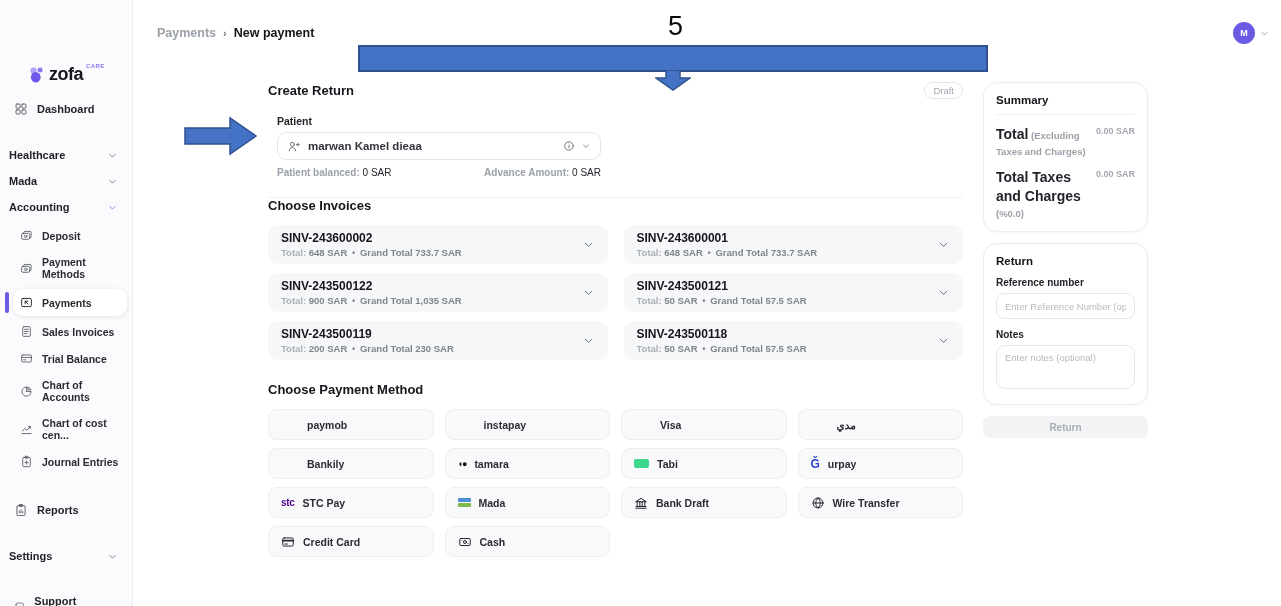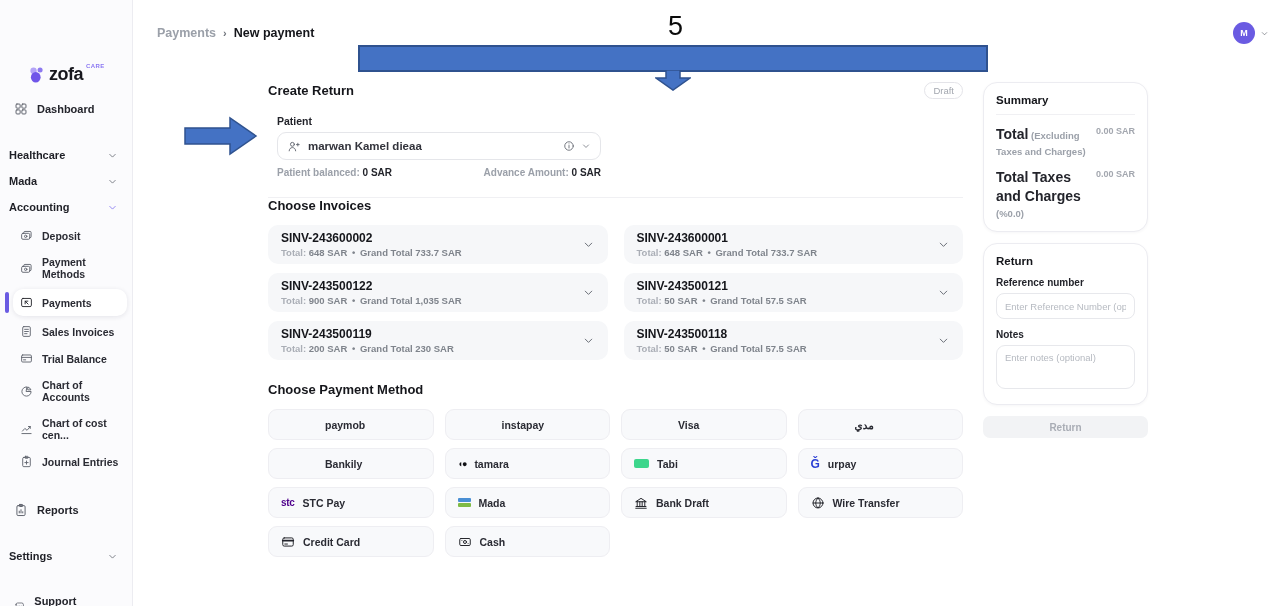--- a/index.html
+++ b/index.html
@@ -44,35 +44,35 @@
   .form-header { display:flex; align-items:center; justify-content:space-between; }
   .section-title { font-size:13px; font-weight:700; color:#15161b; }
   .draft-badge { font-size:9.5px; color:#a3a7af; border:1px solid #e4e4e9; border-radius:9px; padding:2px 8px; background:#fff; }
 
   .patient-block { margin-top:16px; width:324px; margin-left:9px; }
   .field-label { display:block; font-size:10.5px; font-weight:700; color:#23242b; margin-bottom:5px; }
   .patient-select { height:28px; border:1px solid #e5e6ea; border-radius:9px; background:#fff; display:flex; align-items:center; gap:8px; padding:0 9px; cursor:pointer; }
   .patient-value { font-size:11.5px; color:#33343c; font-weight:600; }
   .select-right { margin-left:auto; display:flex; align-items:center; gap:6px; }
   .patient-meta { display:flex; justify-content:space-between; margin-top:7px; font-size:10px; color:#9ba0a9; font-weight:600; }
-  .patient-meta b { color:#23242b; font-weight:700; }
+  .patient-meta b { color:#23242b; font-weight:400; }
 
   .section-divider { height:1px; background:#f0f0f3; margin-top:19px; }
   .invoices-title { }
   .invoice-grid { display:grid; grid-template-columns:1fr 1fr; column-gap:16px; row-gap:9px; margin-top:12px; }
   .invoice-card { background:#f6f7f9; border-radius:10px; height:39px; padding:6px 13px; display:flex; align-items:center; justify-content:space-between; cursor:pointer; }
   .inv-title { font-size:12px; font-weight:700; color:#15161b; line-height:14px; }
   .inv-sub { font-size:9.5px; color:#aaaeb6; margin-top:2px; font-weight:600; }
   .inv-sub b { color:#7f848c; font-weight:700; }
   .inv-sub .bullet { color:#7f848c; margin:0 2px; }
 
   .pay-title { margin-top:22px; }
   .pay-grid { display:grid; grid-template-columns:repeat(4,1fr); column-gap:11px; row-gap:8px; margin-top:12px; }
   .pay-btn { height:31px; background:#f8f9fb; border:1px solid #eeeef2; border-radius:9px; display:flex; align-items:center; gap:8px; padding:0 12px; font-size:10.5px; font-weight:600; color:#2a2b33; cursor:pointer; }
-  .pay-btn.no-icon { padding-left:56px; }
+  .pay-btn.no-icon { padding-left:38px; }
   .tamara-glyph { font-size:9px; letter-spacing:-1px; color:#101014; }
   .tabi-badge { width:15px; height:9px; border-radius:2px; background:#3dd68c; display:inline-block; }
   .urpay-glyph { font-size:12px; font-weight:700; color:#2b3fd4; line-height:12px; }
   .stc-logo { font-size:10px; font-weight:800; color:#4f008c; letter-spacing:-.3px; }
   .mada-bars { display:inline-flex; flex-direction:column; gap:1.5px; width:13px; }
   .mada-bars i { display:block; height:3.5px; border-radius:1px; }
   .mada-top { background:#4a8fd4; }
   .mada-bot { background:#7fba45; }
 
   

